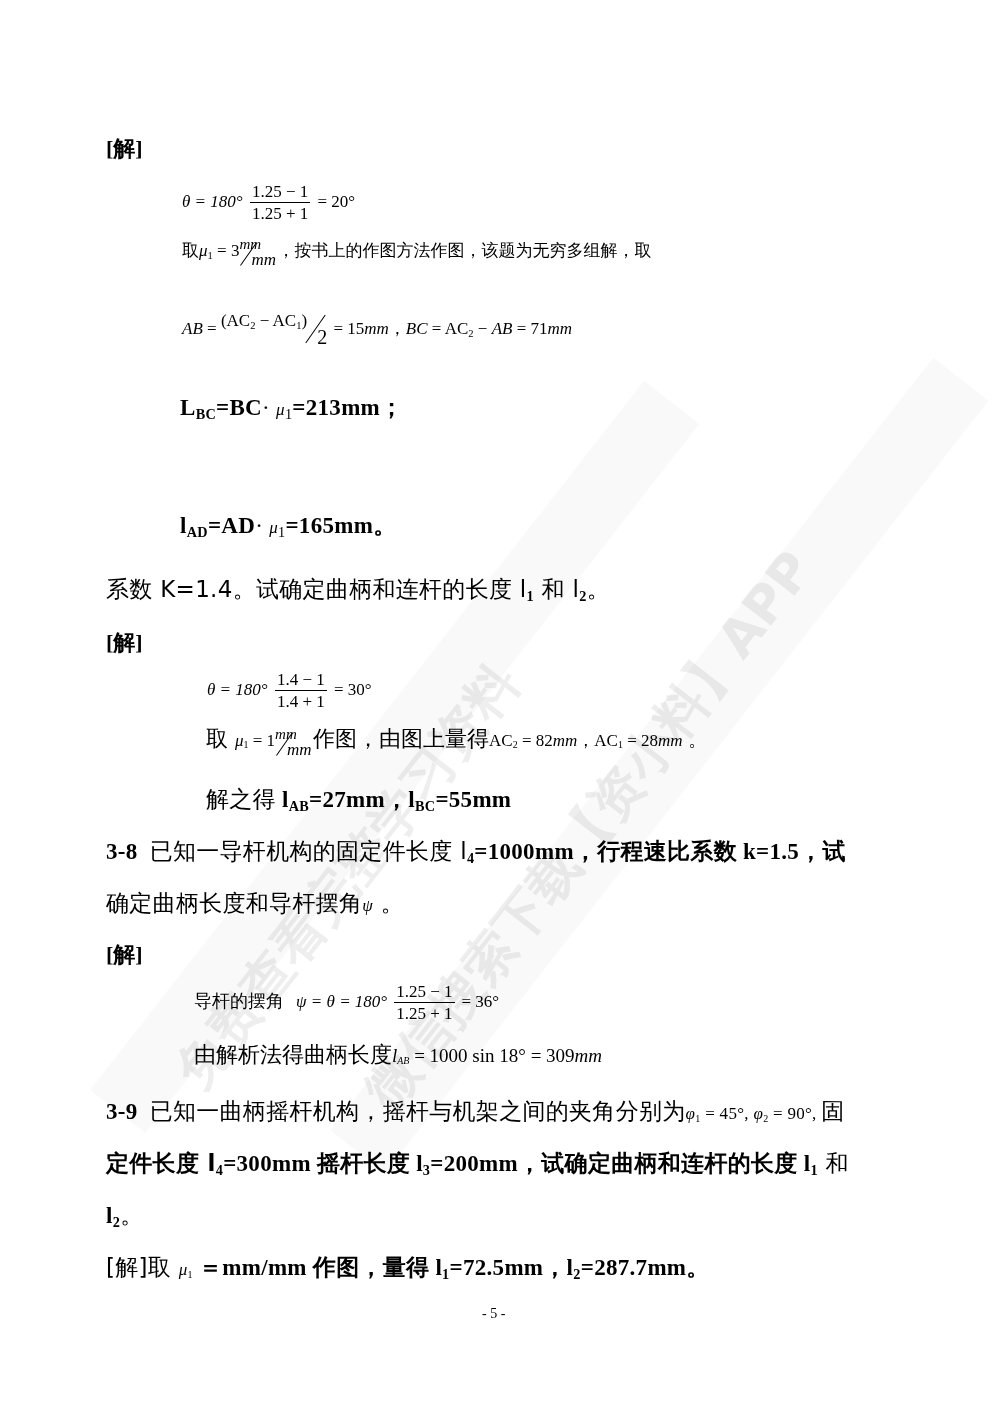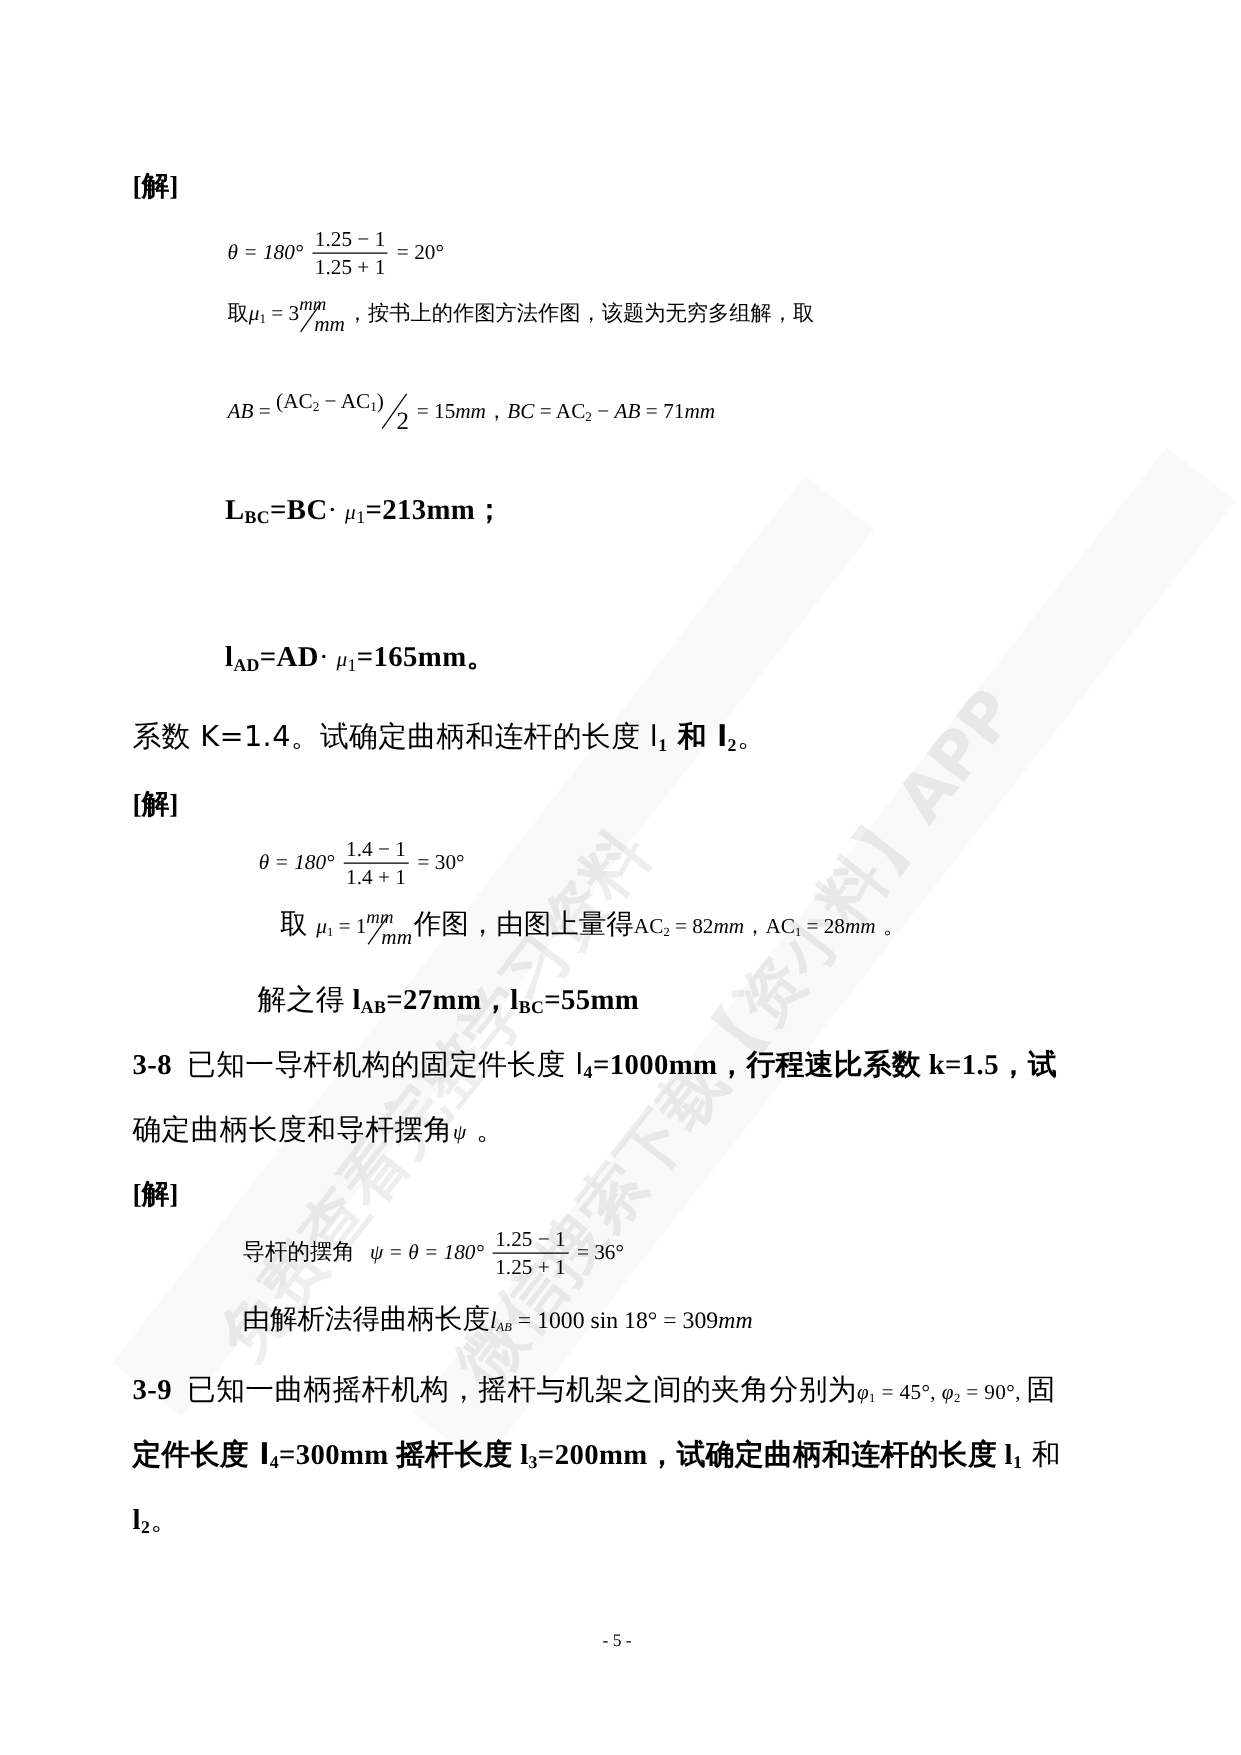--- a/index.html
+++ b/index.html
@@ -58,34 +58,34 @@
   </div>
 
   <div class="abs q-line" style="left:180px; top:392px;">
     <span>L</span><sub class="s">BC</sub><span>=BC</span><span style="font-weight:normal;">·</span> <span class="it" style="font-weight:normal;font-size:17px;">μ</span><sub class="s" style="font-weight:normal;">1</sub><span>=213mm；</span>
   </div>
   <div class="abs q-line" style="left:180px; top:470px;margin-top:40px;">
     <span>l</span><sub class="s">AD</sub><span>=AD</span><span style="font-weight:normal;">·</span> <span class="it" style="font-weight:normal;font-size:17px;">μ</span><sub class="s" style="font-weight:normal;">1</sub><span>=165mm。</span>
   </div>
 
   <div class="abs q-line" style="left:106px; top:574px;">
-    <span style="font-weight:normal;" class="cjk">系数 K=1.4。试确定曲柄和连杆的长度 l</span><sub class="s">1</sub><span style="font-weight:bold;" class="cjk"> 和 l</span><sub class="s">2</sub><span style="font-weight:normal;" class="cjk">。</span>
+    <span style="font-weight:normal;" class="cjk">系数 K=1.4。试确定曲柄和连杆的长度 l</span><sub class="s">1</sub><span style="font-weight:normal;" class="cjk"> 和 l</span><sub class="s">2</sub><span style="font-weight:normal;" class="cjk">。</span>
   </div>
   <div class="abs h-label cjk" style="left:106px; top:628px; font-size:22px;">[解]</div>
 
   <div class="abs math" style="left:207px; top:670px;">
     <span class="it">θ = 180°</span>
     <span class="frac">
       <span class="num">1.4 − 1</span>
       <span class="den">1.4 + 1</span>
     </span>
     <span>= 30°</span>
   </div>
 
-  <div class="abs" style="left:224px; top:724px;">
+  <div class="abs" style="left:206px; top:724px;">
     <span class="cjk" style="font-size:22px;">取 </span><span class="math it">μ</span><sub class="s math">1</sub><span class="math"> = 1</span><span class="unitfrac math"><span class="top">mm</span><span class="slash"></span><span class="bot">mm</span></span><span class="cjk" style="font-size:22px;">作图，由图上量得</span><span class="math">AC</span><sub class="s math">2</sub><span class="math"> = 82</span><span class="math it">mm</span><span class="small-cjk">，</span><span class="math">AC</span><sub class="s math">1</sub><span class="math"> = 28</span><span class="math it">mm</span><span class="cjk" style="font-size:18px;"> 。</span>
   </div>
 
   <div class="abs q-line" style="left:206px; top:784px;">
     <span style="font-weight:normal;font-family:Liberation Serif, serif;" class="cjk">解之得 </span><span>l</span><sub class="s">AB</sub><span>=27mm，</span><span>l</span><sub class="s">BC</sub><span>=55mm</span>
   </div>
 
   <div class="abs q-line" style="left:106px; top:836px;">
     <span>3-8</span>&nbsp;
     <span style="font-weight:normal;" class="cjk">已知一导杆机构的固定件长度 l</span><sub class="s">4</sub><span>=1000mm，行程速比系数 k=1.5，试</span>
@@ -112,15 +112,18 @@
   <div class="abs q-line" style="left:106px; top:1096px;">
     <span>3-9</span>&nbsp;
     <span style="font-weight:normal;" class="cjk">已知一曲柄摇杆机构，摇杆与机架之间的夹角分别为</span><span class="math it" style="font-weight:normal;">φ</span><sub class="s" style="font-weight:normal;font-size:10px;">1</sub><span class="math" style="font-weight:normal;"> = 45°, </span><span class="math it" style="font-weight:normal;">φ</span><sub class="s" style="font-weight:normal;font-size:10px;">2</sub><span class="math" style="font-weight:normal;"> = 90°, </span><span style="font-weight:normal;" class="cjk">固</span>
   </div>
   <div class="abs q-line" style="left:106px; top:1148px;">
     <span style="font-weight:bold;" class="cjk">定件长度 l</span><sub class="s">4</sub><span>=300mm 摇杆长度 l</span><sub class="s">3</sub><span>=200mm，试确定曲柄和连杆的长度 l</span><sub class="s">1</sub><span style="font-weight:normal;" class="cjk"> 和</span>
   </div>
   <div class="abs q-line" style="left:106px; top:1200px;">
     <span>l</span><sub class="s">2</sub><span style="font-weight:normal;" class="cjk">。</span>
   </div>
+  <div class="abs q-line" style="left:106px; top:1252px;">
+    <span style="font-weight:normal;" class="cjk">[解]取 </span><span class="math it" style="font-weight:normal;">μ</span><sub class="s" style="font-weight:normal;font-size:10px;">1</sub><span> ＝mm/mm 作图，量得 l</span><sub class="s">1</sub><span>=72.5mm，l</span><sub class="s">2</sub><span>=287.7mm。</span>
+  </div>
 
   <div class="abs page-num" style="left:482px; top:1306px;">- 5 -</div>
 </div>
 
 </body></html>

